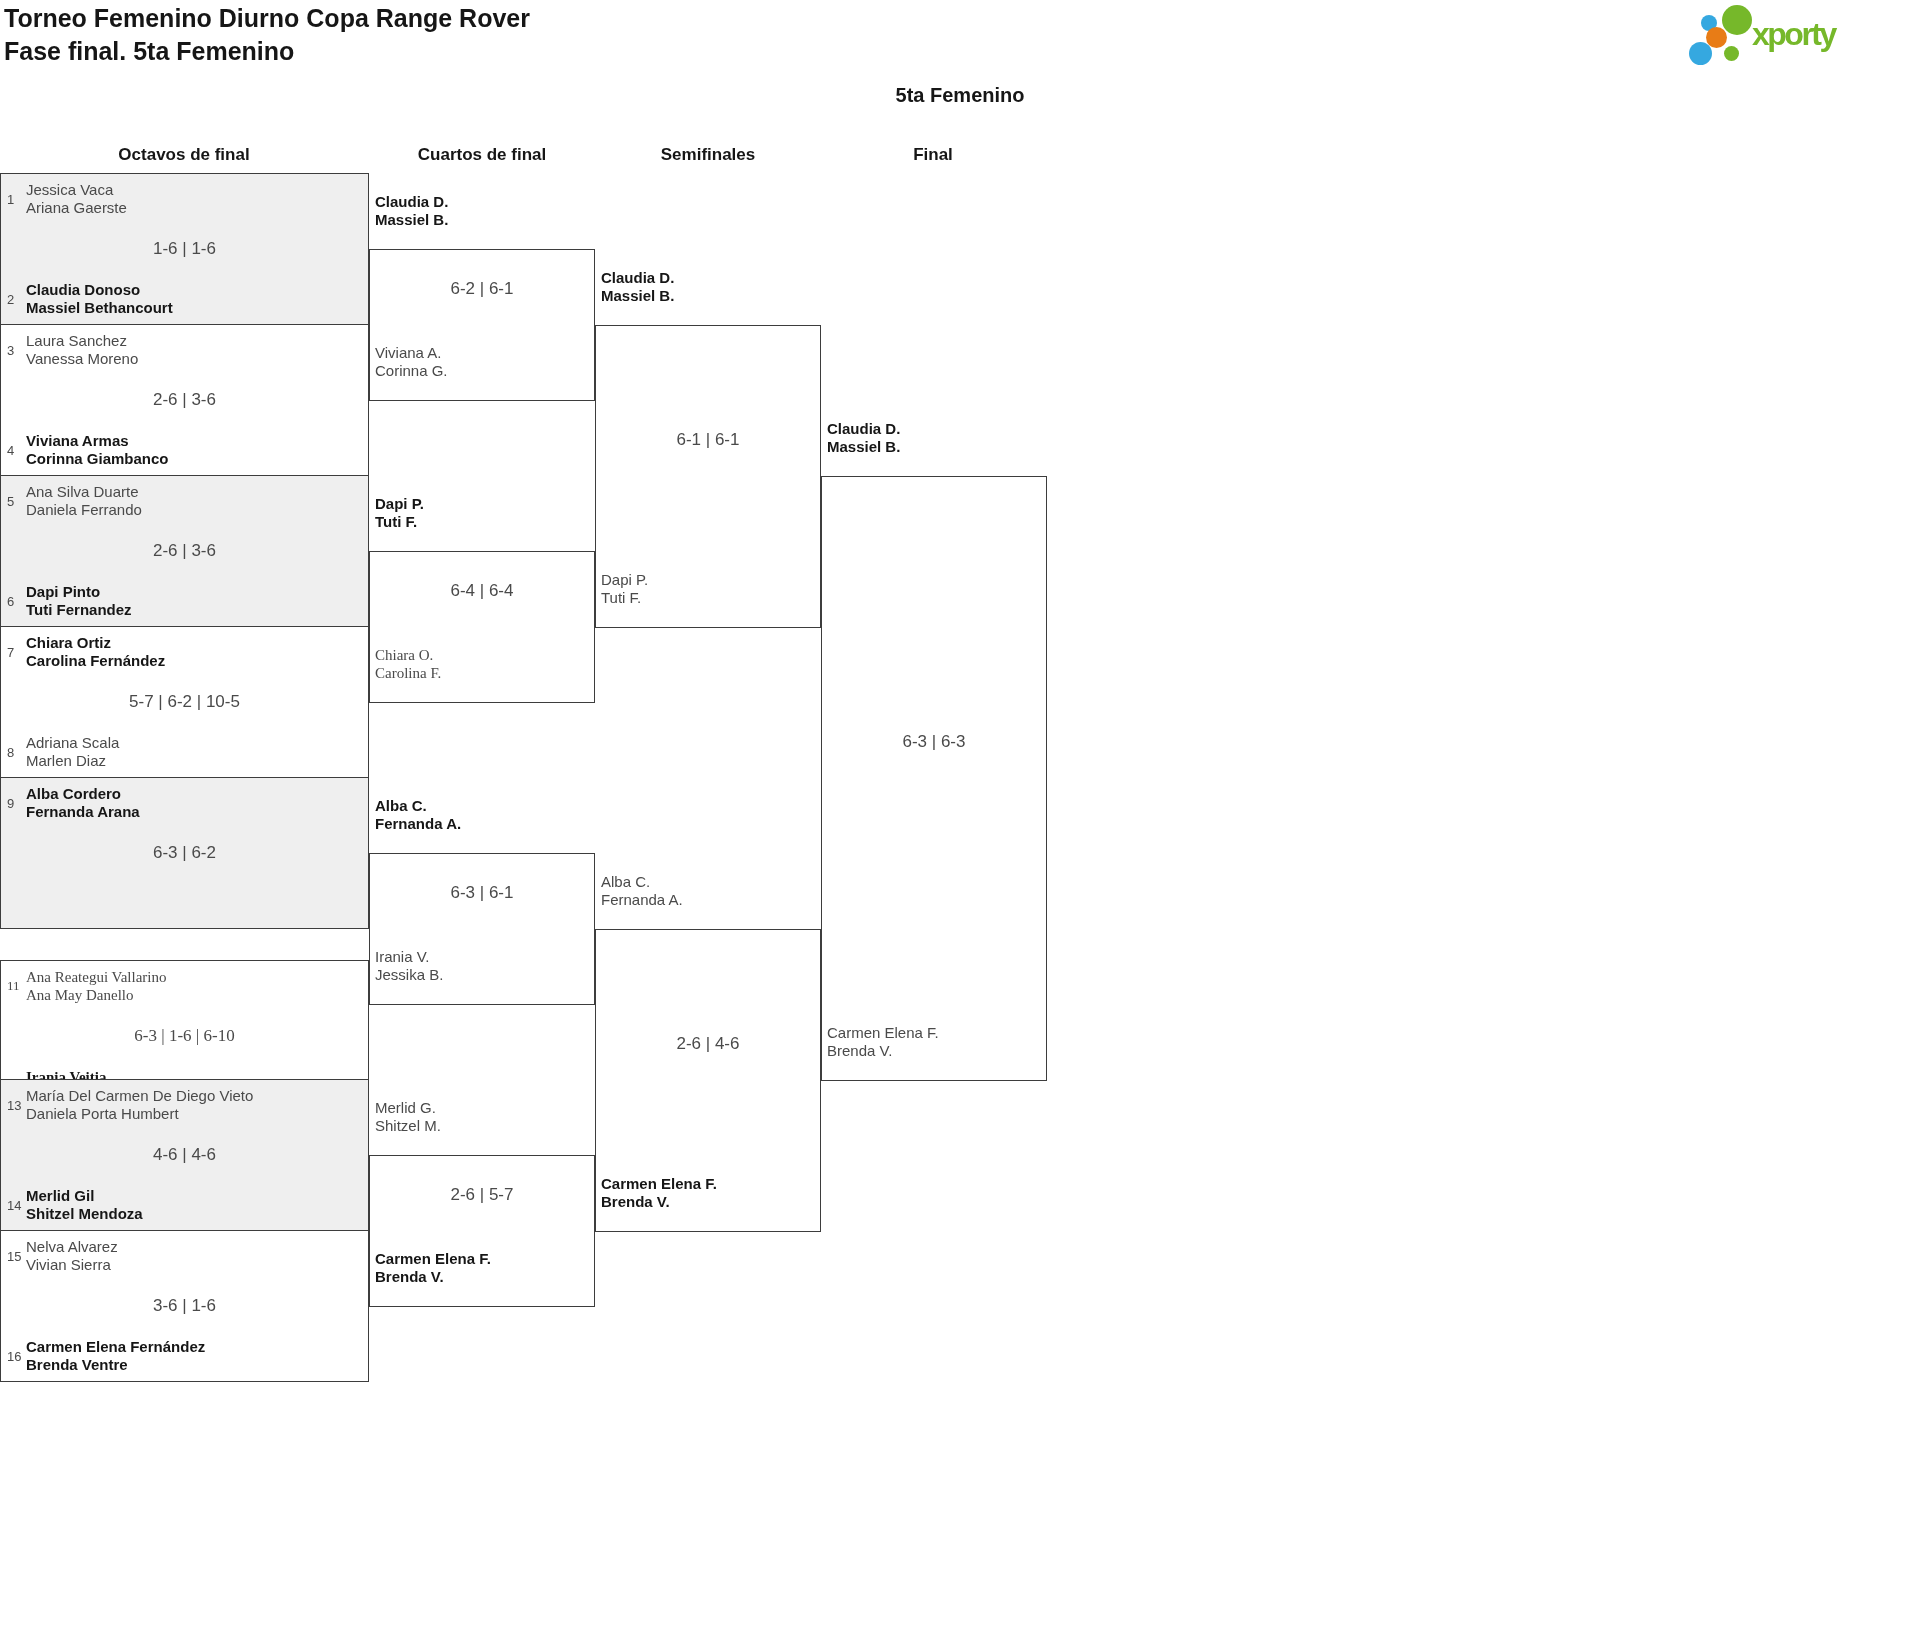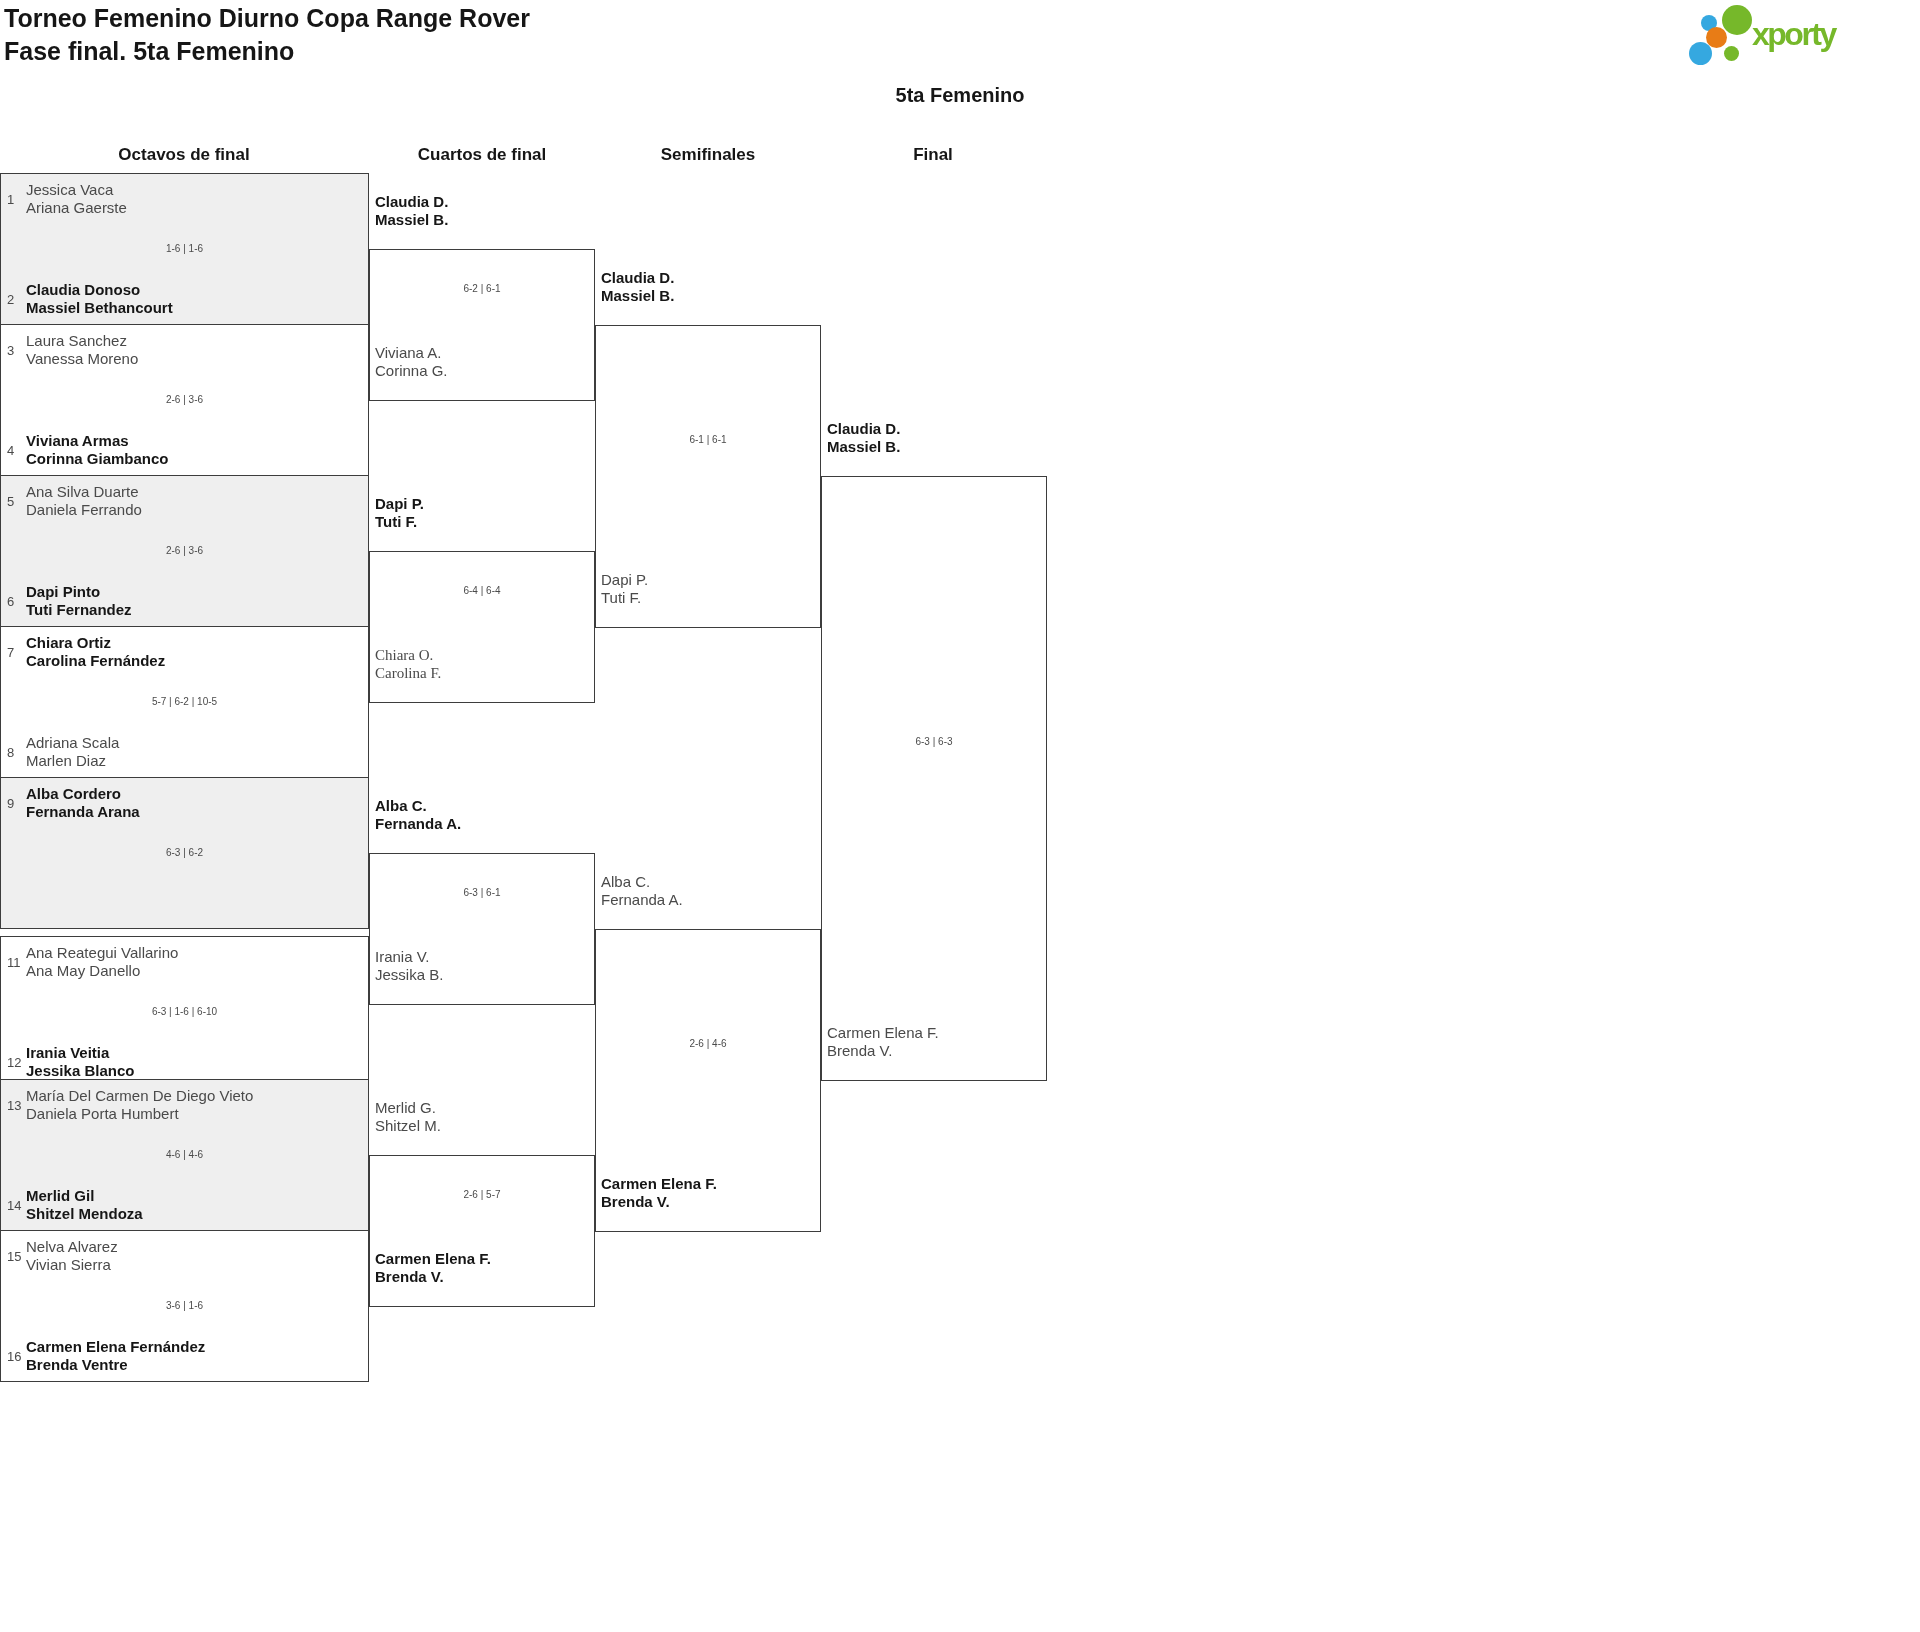--- a/index.html
+++ b/index.html
@@ -15,21 +15,21 @@
   .match16.shaded{background:#efefef;}
 
   .team{position:absolute;left:6px;right:4px;display:flex;}
   .team.ta{top:7px;}
   .team.tb{bottom:7px;}
   .seed{width:19px;flex:none;font-size:13px;color:#4a4a4a;display:flex;align-items:center;}
   .nms{display:flex;flex-direction:column;min-width:0;}
   .nm{font-size:15px;line-height:18px;color:#4a4a4a;white-space:nowrap;}
   .win .nm{font-weight:700;color:#161616;}
 
-  .score{position:absolute;text-align:center;font-size:10px;line-height:18px;color:#4a4a4a;white-space:nowrap;}
+  .score{position:absolute;text-align:center;font-size:17px;line-height:18px;color:#4a4a4a;white-space:nowrap;}
   .tlabel{position:absolute;white-space:nowrap;}
 
   .logo{position:absolute;left:1686px;top:0px;width:220px;height:80px;}
   .dot{position:absolute;border-radius:50%;}
   .d1{left:15px;top:15px;width:16px;height:16px;}
   .d2{left:36px;top:5px;width:30px;height:30px;}
   .d3{left:20px;top:27px;width:21px;height:21px;}
   .d4{left:3px;top:42px;width:23px;height:23px;}
   .d5{left:38px;top:46px;width:15px;height:15px;}
   .wordmark{position:absolute;left:66px;top:8px;font-size:32px;line-height:52px;font-weight:800;letter-spacing:-2.5px;}
@@ -128,21 +128,21 @@
     <div class="box match16 shaded" style="left: 0px; top: 777px; width: 369px; height: 152px;">
       <div class="team ta">
         <div class="seed">9</div>
         <div class="nms win">
           <div class="nm">Alba Cordero</div>
           <div class="nm">Fernanda Arana</div>
         </div>
       </div>
       <div class="score" style="left: 0px; right: 0px; top: 66px;">6-3 | 6-2</div>
     </div>
-    <div class="box match16" style="left: 0px; top: 936px; width: 369px; height: 152px;">
+    <div class="box match16" style="left: 0px; top: 960px; width: 369px; height: 152px; font-family: Liberation Serif, serif;">
       <div class="team ta">
         <div class="seed">11</div>
         <div class="nms">
           <div class="nm">Ana Reategui Vallarino</div>
           <div class="nm">Ana May Danello</div>
         </div>
       </div>
       <div class="team tb">
         <div class="seed">12</div>
         <div class="nms win">

